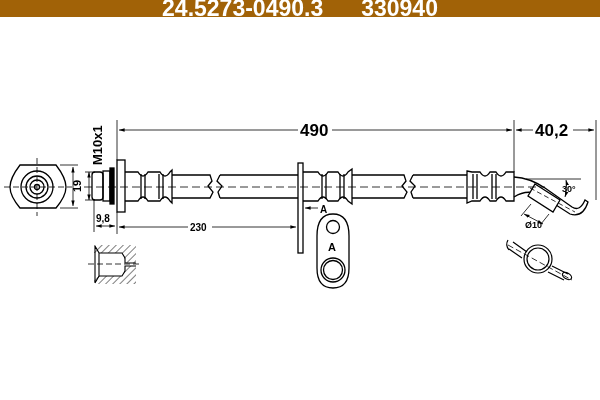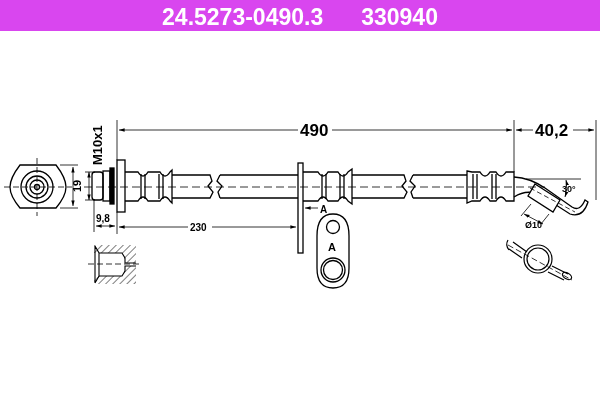--- a/index.html
+++ b/index.html
@@ -1,17 +1,17 @@
 <!DOCTYPE html>
 <html><head>
 <meta charset="utf-8">
 <style>
   html, body { margin: 0; padding: 0; background: #ffffff; }
   body { width: 600px; height: 400px; overflow: hidden; position: relative; font-family: "Liberation Sans", sans-serif; }
-  .header { position: absolute; left: 0; top: 0; width: 600px; height: 31px; background: #d946ef; color: #ffffff; display: flex; justify-content: center; align-items: flex-end; font-weight: bold; font-size: 23px; letter-spacing: 0px; }
+  .header { position: absolute; left: 0; top: 0; width: 600px; height: 17px; background: #a16207; color: #ffffff; display: flex; justify-content: center; align-items: center; font-weight: bold; font-size: 23px; letter-spacing: 0px; }
   .header span { display: inline-block; }
   .header .gap { width: 38px; }
   svg.drawing { position: absolute; left: 0; top: 31px; }
   .lbl { font-family: "Liberation Sans", sans-serif; font-weight: bold; fill: #000; }
 </style>
 </head>
 <body>
 
 <div class="header">
   <span>24.5273-0490.3</span>

